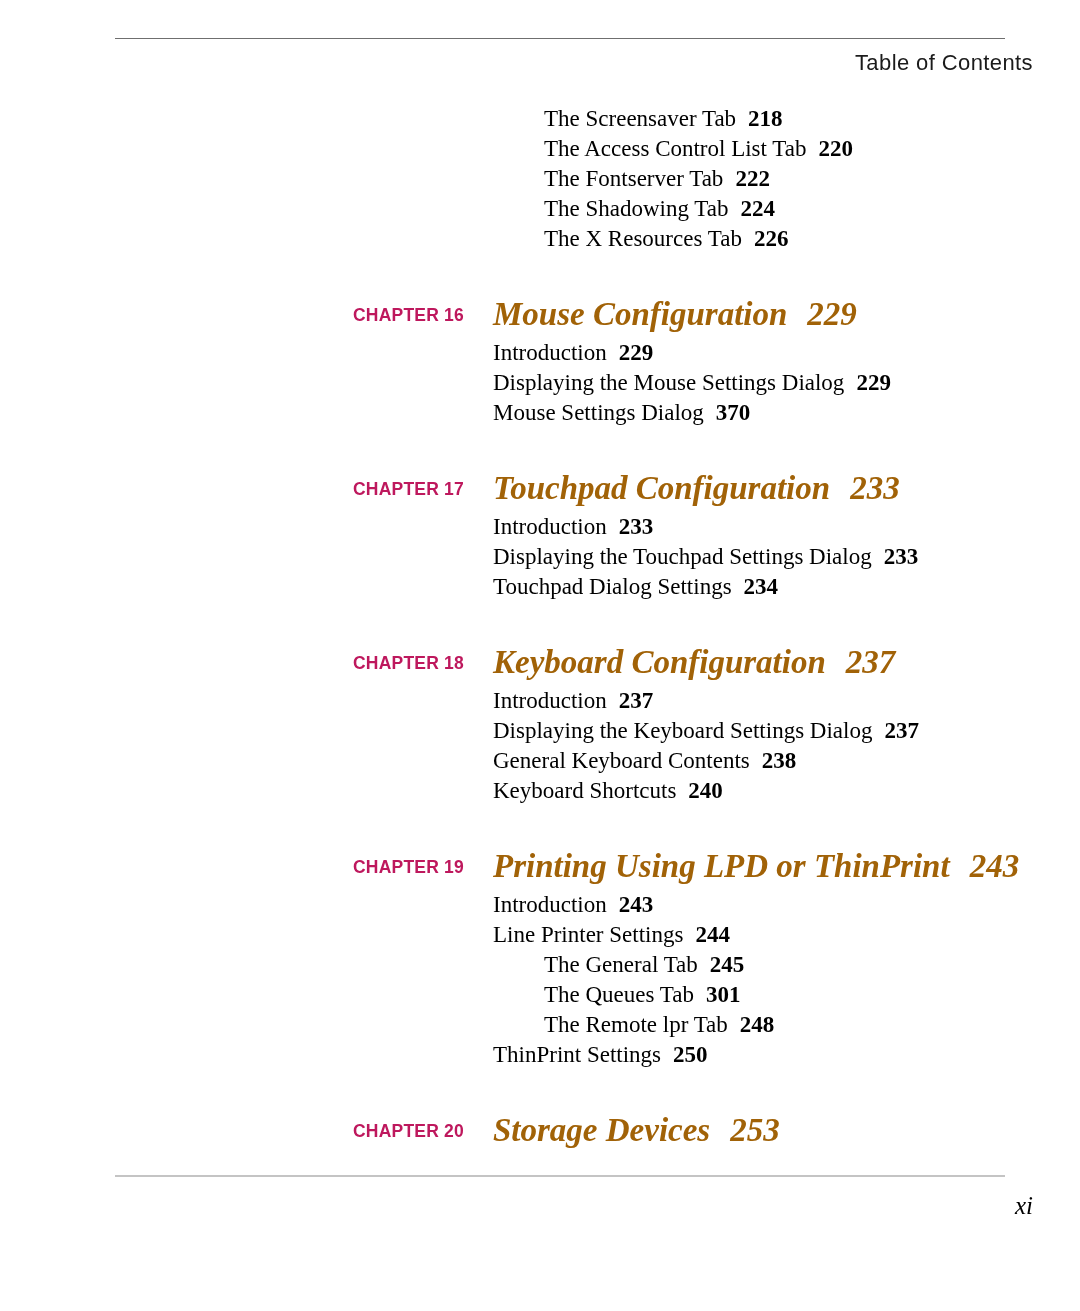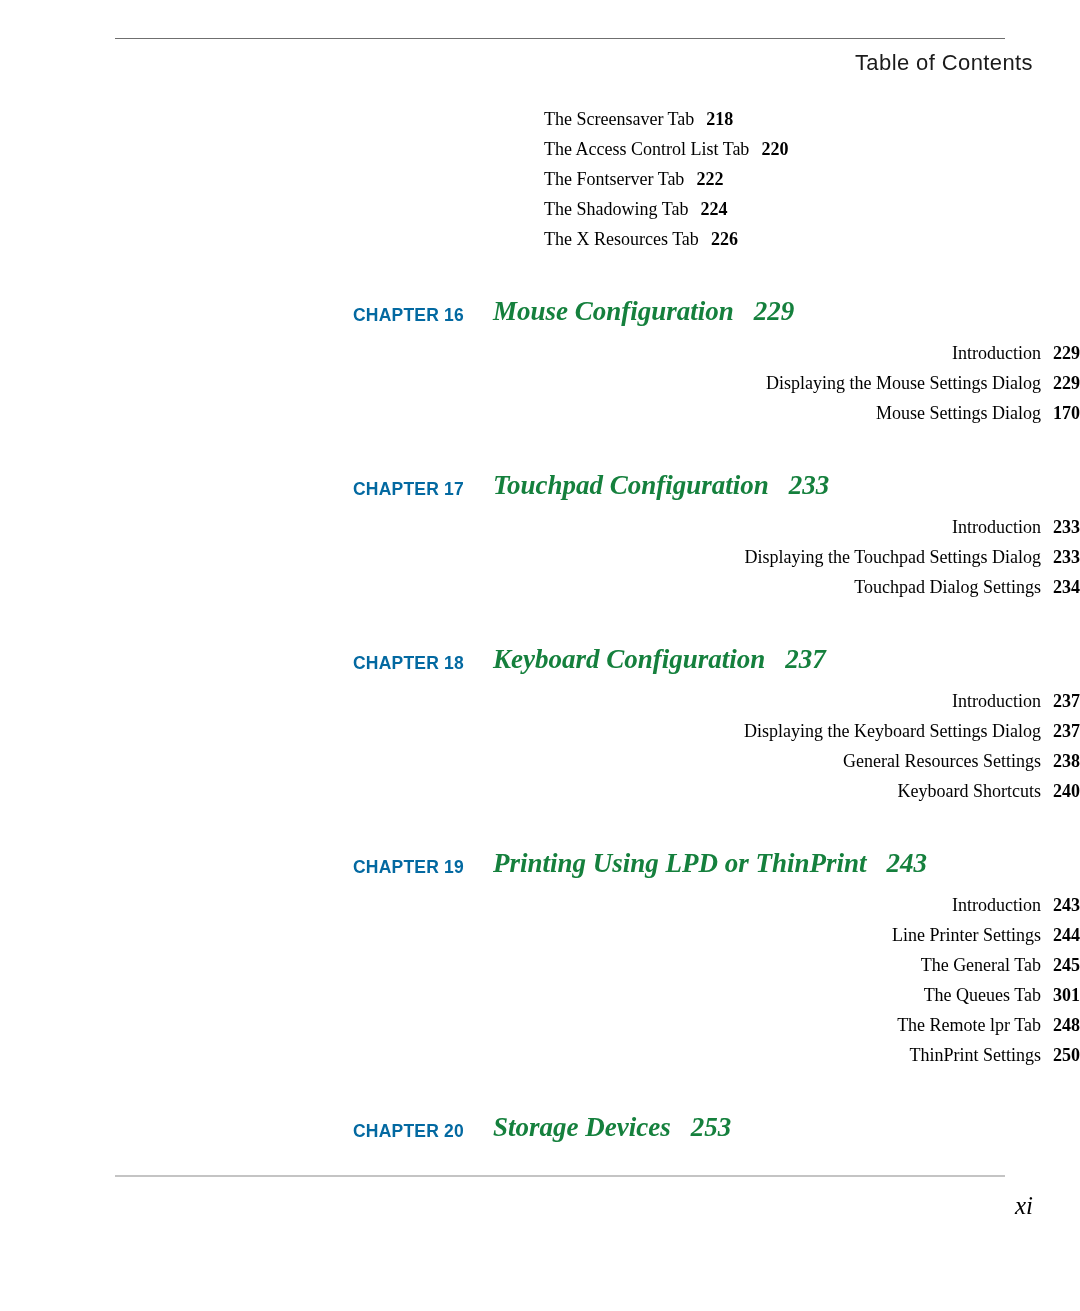--- a/index.html
+++ b/index.html
@@ -67,49 +67,48 @@
     height: 42px;
   }
   .chapter-label {
     position: absolute;
     left: 353px;
     top: 9px;
     font-family: "Liberation Sans Narrow", "Liberation Sans", "DejaVu Sans", sans-serif;
     font-size: 17.5px;
     font-weight: bold;
     letter-spacing: 0.2px;
-    color: #0369a1;
+    color: #be185d;
     white-space: nowrap;
   }
   .chapter-title {
     position: absolute;
     left: 493px;
     top: 0px;
     font-family: "Liberation Serif", "DejaVu Serif", serif;
-    font-size: 27px;
+    font-size: 33px;
     font-weight: bold;
     font-style: italic;
-    color: #15803d;
+    color: #a16207;
     white-space: nowrap;
   }
   .chapter-title .pg {
     font-weight: bold;
     font-style: italic;
     padding-left: 20px;
   }
 
   
   .entries {
     position: relative;
-    text-align: right;
   }
   .entry {
     position: relative;
     margin-left: 493px;
-    font-size: 18px;
+    font-size: 23px;
     line-height: 30px;
     white-space: nowrap;
     font-weight: normal;
   }
   .entry.level2 {
     margin-left: 544px;
   }
   .entry .pg {
     font-weight: bold;
     padding-left: 12px;
@@ -159,21 +158,21 @@
 
     <div id="chapter-list">
         <div class="chapter-block spaced">
           <div class="chapter-head">
             <div class="chapter-label">CHAPTER 16</div>
             <div class="chapter-title"><span>Mouse Configuration</span><span class="pg">229</span></div>
           </div>
           <div class="entries">
             <div class="entry"><span>Introduction</span><span class="pg">229</span></div>
             <div class="entry"><span>Displaying the Mouse Settings Dialog</span><span class="pg">229</span></div>
-            <div class="entry"><span>Mouse Settings Dialog</span><span class="pg">170</span></div>
+            <div class="entry"><span>Mouse Settings Dialog</span><span class="pg">370</span></div>
           </div>
         </div>
         <div class="chapter-block spaced">
           <div class="chapter-head">
             <div class="chapter-label">CHAPTER 17</div>
             <div class="chapter-title"><span>Touchpad Configuration</span><span class="pg">233</span></div>
           </div>
           <div class="entries">
             <div class="entry"><span>Introduction</span><span class="pg">233</span></div>
             <div class="entry"><span>Displaying the Touchpad Settings Dialog</span><span class="pg">233</span></div>
@@ -181,21 +180,21 @@
           </div>
         </div>
         <div class="chapter-block spaced">
           <div class="chapter-head">
             <div class="chapter-label">CHAPTER 18</div>
             <div class="chapter-title"><span>Keyboard Configuration</span><span class="pg">237</span></div>
           </div>
           <div class="entries">
             <div class="entry"><span>Introduction</span><span class="pg">237</span></div>
             <div class="entry"><span>Displaying the Keyboard Settings Dialog</span><span class="pg">237</span></div>
-            <div class="entry"><span>General Resources Settings</span><span class="pg">238</span></div>
+            <div class="entry"><span>General Keyboard Contents</span><span class="pg">238</span></div>
             <div class="entry"><span>Keyboard Shortcuts</span><span class="pg">240</span></div>
           </div>
         </div>
         <div class="chapter-block spaced">
           <div class="chapter-head">
             <div class="chapter-label">CHAPTER 19</div>
             <div class="chapter-title"><span>Printing Using LPD or ThinPrint</span><span class="pg">243</span></div>
           </div>
           <div class="entries">
             <div class="entry"><span>Introduction</span><span class="pg">243</span></div>

